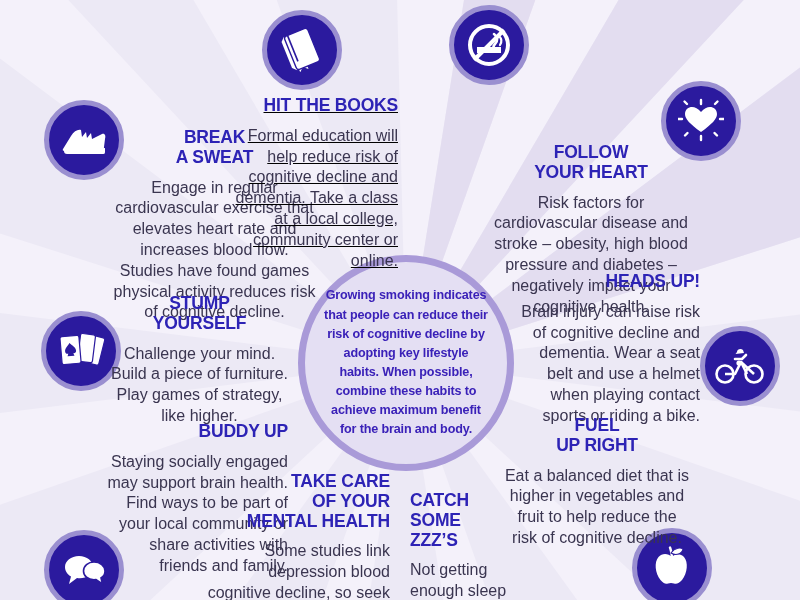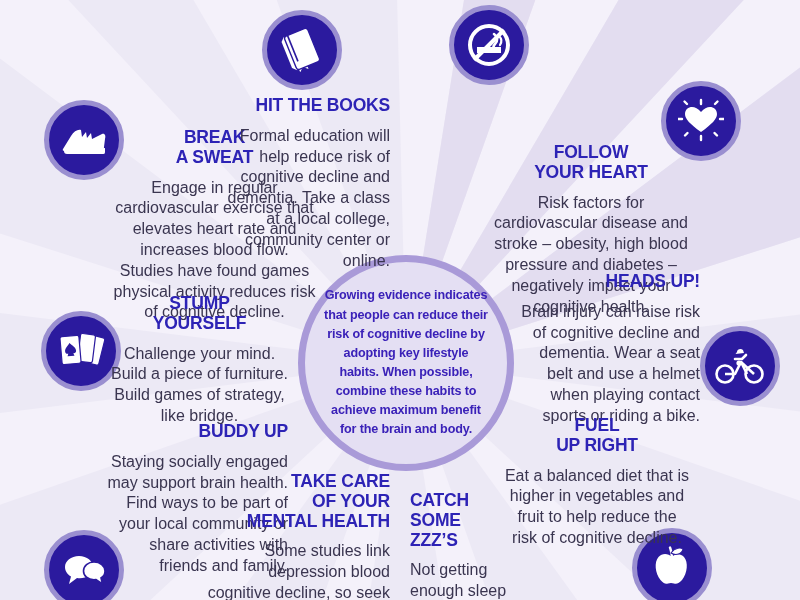--- a/index.html
+++ b/index.html
@@ -188,42 +188,42 @@
     <span>
       <svg width="42" height="44" viewBox="0 0 42 44">
         <path d="M21 11 C17 7 11 7 7.5 11 C3 16 4 27 9.5 34 C12 37 14.5 38.5 17 37.5 C19 36.7 21 36.7 23 37.5 C25.5 38.5 28.5 37 31 34 C36.5 27 37.5 16 33 11 C29.5 7 24 7.5 21 11 Z" fill="#fff"></path>
         <path d="M21 11 C20.5 7 20 4 19 1.5" fill="none" stroke="#fff" stroke-width="2.4" stroke-linecap="round"></path>
         <path d="M20 7 C24 1 30 1.5 32 3 C31 8 25 10 20 7 Z" fill="#fff" stroke="#2b1a9e" stroke-width="1.1"></path>
       </svg>
     </span>
   </div>
 
   <div id="center-circle">
-    <div id="center-text">Growing evidence indicates that people can reduce their risk of cognitive decline by adopting key lifestyle habits. When possible, combine these habits to achieve maximum benefit for the brain and body.</div>
+    <div id="center-text">Growing smoking indicates that people can reduce their risk of cognitive decline by adopting key lifestyle habits. When possible, combine these habits to achieve maximum benefit for the brain and body.</div>
   </div>
 
   <div class="tip al-c" style="left:112px; top:128px; width:205px;">
     <div class="ttl">BREAK<br>A SWEAT</div>
     <div class="bdy">Engage in regular cardiovascular exercise that elevates heart rate and increases blood flow. Studies have found games physical activity reduces risk of cognitive decline.</div>
   </div>
 
-  <div class="tip al-r" style="left:212px; top:96px; width:178px;">
+  <div class="tip al-r" style="left:220px; top:96px; width:178px;text-decoration:underline;">
     <div class="ttl">HIT THE BOOKS</div>
     <div class="bdy">Formal education will help reduce risk of cognitive decline and dementia. Take a class at a local college, community center or online.</div>
   </div>
 
 
   <div class="tip al-c" style="left:492px; top:143px; width:198px;">
     <div class="ttl">FOLLOW<br>YOUR HEART</div>
     <div class="bdy">Risk factors for cardiovascular disease and stroke – obesity, high blood pressure and diabetes – negatively impact your cognitive health.</div>
   </div>
 
   <div class="tip al-l" style="left:107px; top:294px; width:185px;text-align:center;">
     <div class="ttl">STUMP<br>YOURSELF</div>
-    <div class="bdy">Challenge your mind. Build a piece of furniture. Build games of strategy, like bridge.</div>
+    <div class="bdy">Challenge your mind. Build a piece of furniture. Play games of strategy, like higher.</div>
   </div>
 
   <div class="tip al-r" style="left:512px; top:272px; width:188px;">
     <div class="ttl">HEADS UP!</div>
     <div class="bdy">Brain injury can raise risk of cognitive decline and dementia. Wear a seat belt and use a helmet when playing contact sports or riding a bike.</div>
   </div>
 
   <div class="tip al-r" style="left:100px; top:422px; width:188px;">
     <div class="ttl">BUDDY UP</div>
     <div class="bdy">Staying socially engaged may support brain health. Find ways to be part of your local community or share activities with friends and family.</div>

